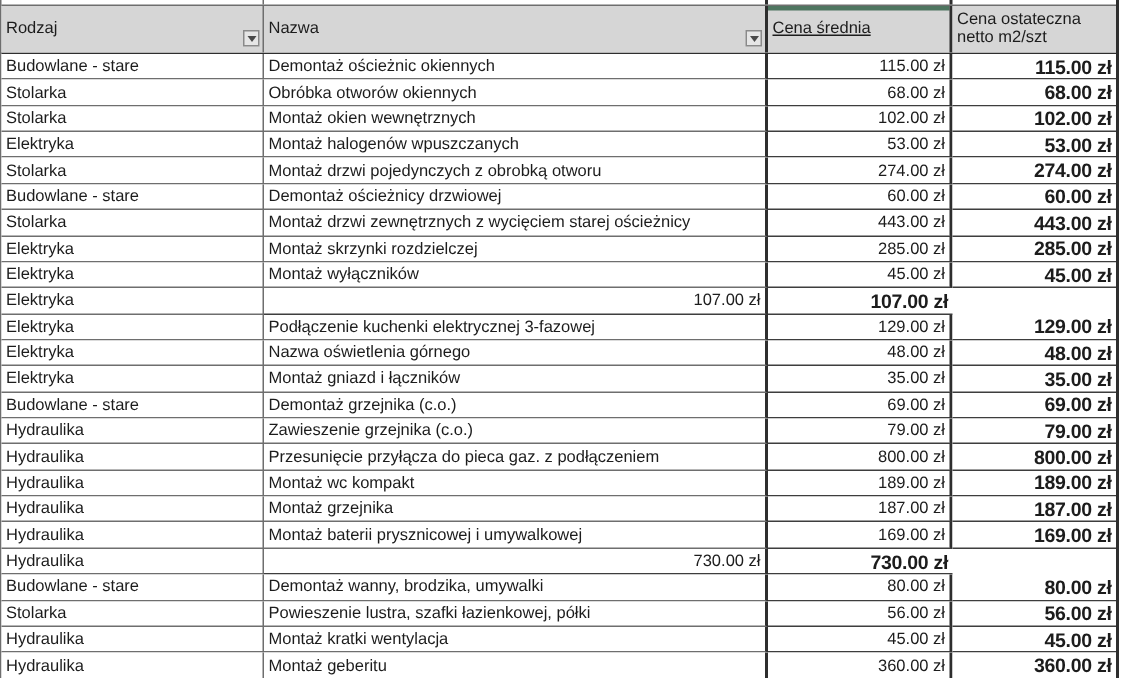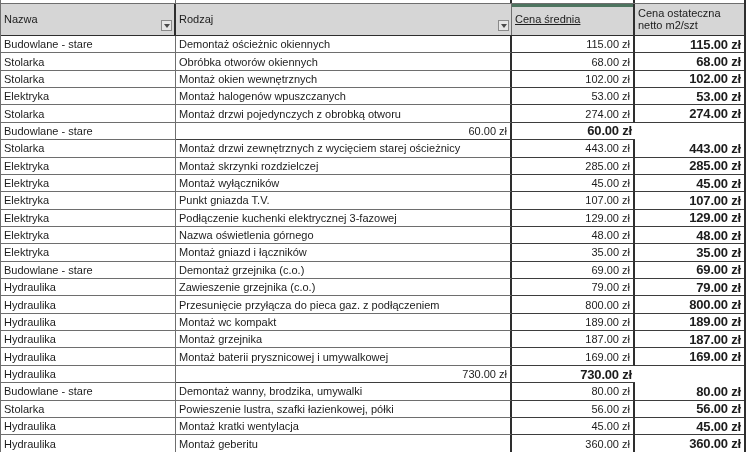--- a/index.html
+++ b/index.html
@@ -92,32 +92,32 @@
 <div class="sheet">
 
   <div class="grid-row sliver">
     <div class="c c1"></div>
     <div class="c c2"></div>
     <div class="c c3"></div>
     <div class="c c4"></div>
   </div>
 
   <div class="grid-row head">
+    <div class="hcell h1">
+      <span>Rodzaj</span>
+      <span class="filter-btn">
+        <span class="tri"></span>
+      </span>
+    </div>
     <div class="hcell h2">
       <span>Nazwa</span>
       <span class="filter-btn">
         <span class="tri"></span>
       </span>
     </div>
-    <div class="hcell h1">
-      <span>Rodzaj</span>
-      <span class="filter-btn">
-        <span class="tri"></span>
-      </span>
-    </div>
     <div class="hcell h3">
       <span>Cena średnia</span>
     </div>
     <div class="hcell h4">
       <span>Cena ostateczna netto m2/szt</span>
     </div>
   </div>
 
   <div>
 
@@ -146,20 +146,21 @@
         <div class="cell c4">53.00 zł</div>
       </div>
       <div class="grid-row row">
         <div class="cell c1">Stolarka</div>
         <div class="cell c2">Montaż drzwi pojedynczych z obrobką otworu</div>
         <div class="cell c3">274.00 zł</div>
         <div class="cell c4">274.00 zł</div>
       </div>
       <div class="grid-row row">
         <div class="cell c1">Budowlane - stare</div>
+        <div class="cell c2">Demontaż ościeżnicy drzwiowej</div>
         <div class="cell c3">60.00 zł</div>
         <div class="cell c4">60.00 zł</div>
       </div>
       <div class="grid-row row">
         <div class="cell c1">Stolarka</div>
         <div class="cell c2">Montaż drzwi zewnętrznych z wycięciem starej ościeżnicy</div>
         <div class="cell c3">443.00 zł</div>
         <div class="cell c4">443.00 zł</div>
       </div>
       <div class="grid-row row">
@@ -169,21 +170,20 @@
         <div class="cell c4">285.00 zł</div>
       </div>
       <div class="grid-row row">
         <div class="cell c1">Elektryka</div>
         <div class="cell c2">Montaż wyłączników</div>
         <div class="cell c3">45.00 zł</div>
         <div class="cell c4">45.00 zł</div>
       </div>
       <div class="grid-row row">
         <div class="cell c1">Elektryka</div>
-        <div class="cell c2">Punkt gniazda T.V.</div>
         <div class="cell c3">107.00 zł</div>
         <div class="cell c4">107.00 zł</div>
       </div>
       <div class="grid-row row">
         <div class="cell c1">Elektryka</div>
         <div class="cell c2">Podłączenie kuchenki elektrycznej 3-fazowej</div>
         <div class="cell c3">129.00 zł</div>
         <div class="cell c4">129.00 zł</div>
       </div>
       <div class="grid-row row">

